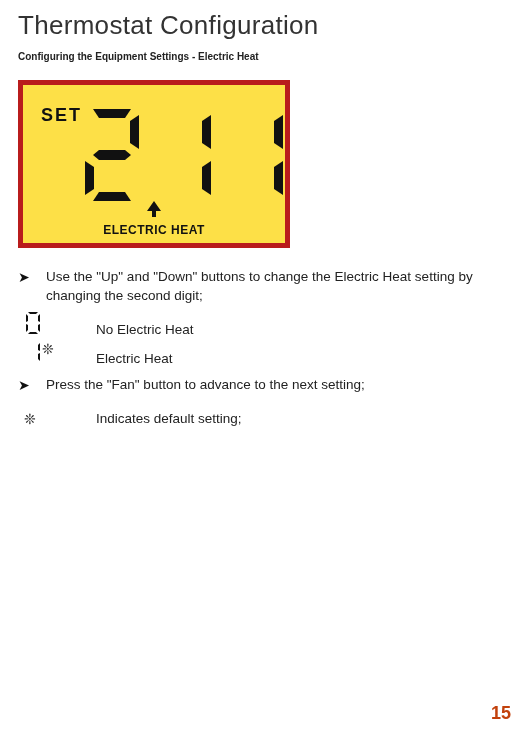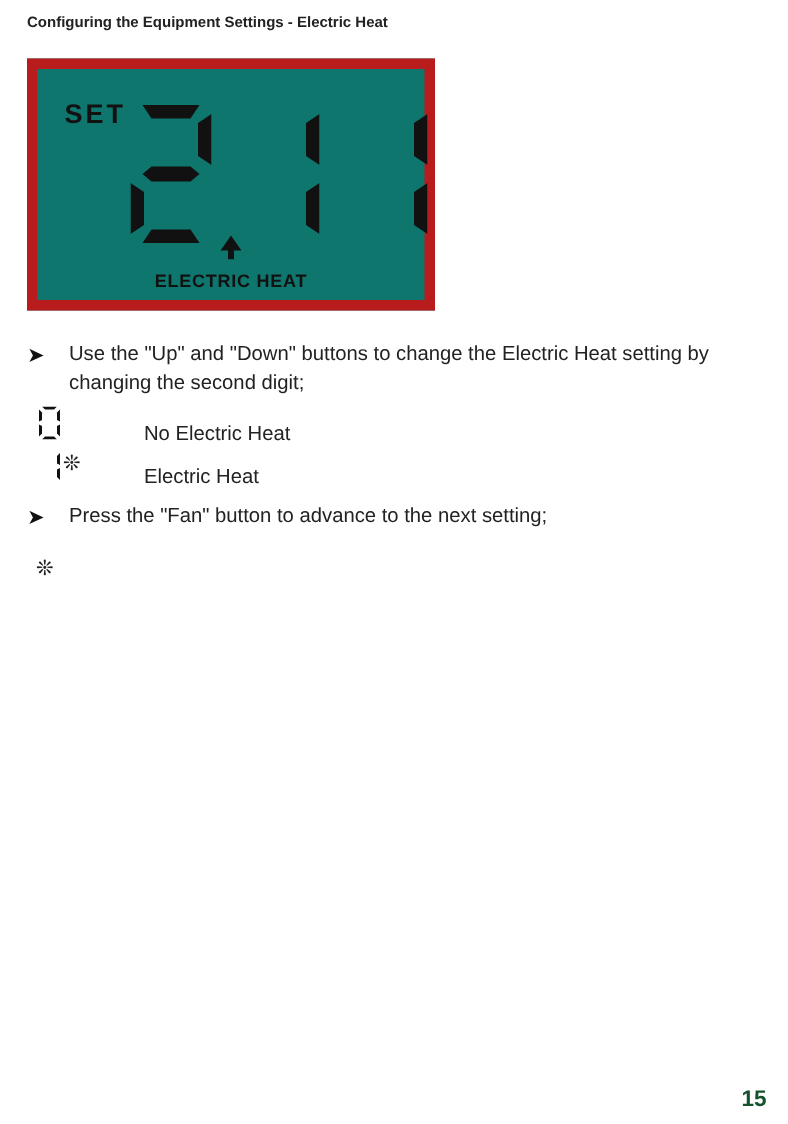--- a/index.html
+++ b/index.html
@@ -26,22 +26,22 @@
   }
   .subtitle {
     font-size: 10px;
     font-weight: 700;
     margin: 0 0 18px 0;
     color: #222;
   }
   .lcd {
     width: 272px;
     height: 168px;
-    border: 7px solid #b91c1c;
-    background: #0f766e;
+    border: 5px solid #b91c1c;
+    background: #fde047;
     position: relative;
     box-sizing: border-box;
   }
   .lcd-set {
     position: absolute;
     left: 18px;
     top: 20px;
     font-family: Arial, sans-serif;
     font-size: 18px;
     font-weight: 700;
@@ -111,30 +111,31 @@
     align-items: flex-start;
   }
   .footnote-star {
     font-size: 14px;
     min-width: 12px;
     margin-left: 6px;
   }
   .page-number {
     position: absolute;
     right: 14px;
-    bottom: 8px;
-    font-size: 15px;
-    font-weight: 700;
-    color: #14532d;
+    bottom: 25px;
+    font-size: 18px;
+    font-weight: 700;
+    color: #c2410c;
   }
 </style>
 </head>
 <body>
 
 <div class="page">
+  <h1 class="title">Thermostat Configuration</h1>
   <div class="subtitle">Configuring the Equipment Settings - Electric Heat</div>
 
   <div class="lcd">
     <div class="lcd-set">SET</div>
 
     <div class="digits">
 
       <span class="digit">
         <svg width="54" height="92" viewBox="0 0 54 92">
           <g fill="#111">
@@ -216,16 +217,17 @@
 
   <ul class="bullets" style="margin-top:10px;">
     <li>
       <span class="bullet-marker">➤</span>
       <span class="bullet-text">Press the "Fan" button to advance to the next setting;</span>
     </li>
   </ul>
 
   <div class="footnote-row">
     <span class="footnote-star">❊</span>
+    <span>Indicates default setting;</span>
   </div>
 </div>
 
 <div class="page-number">15</div>
 
 </body></html>

